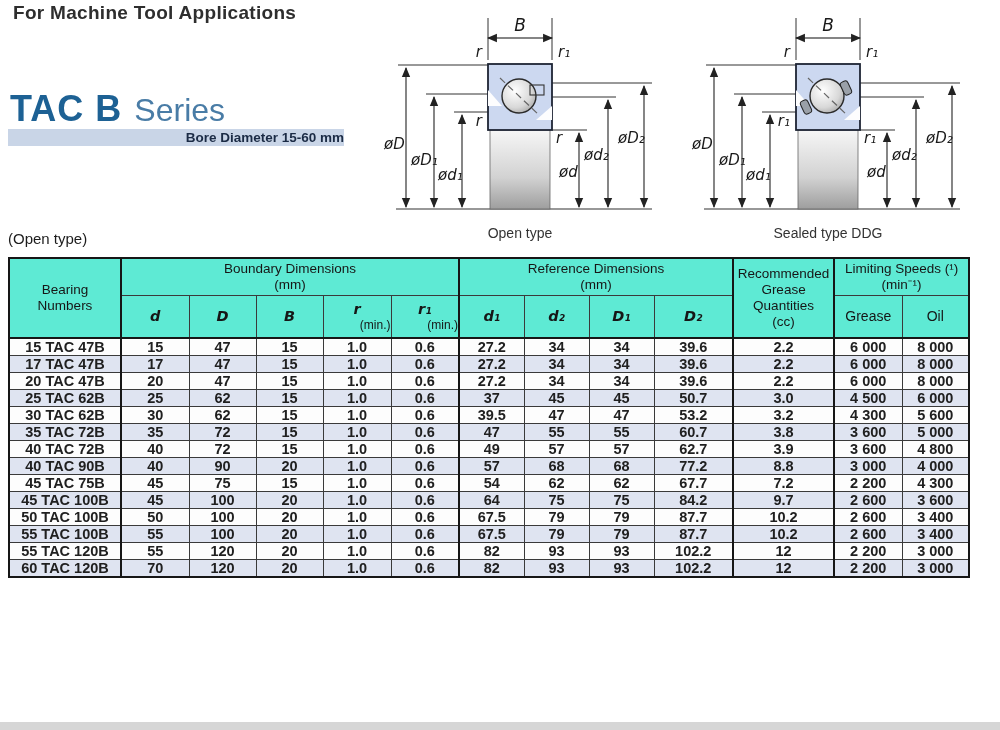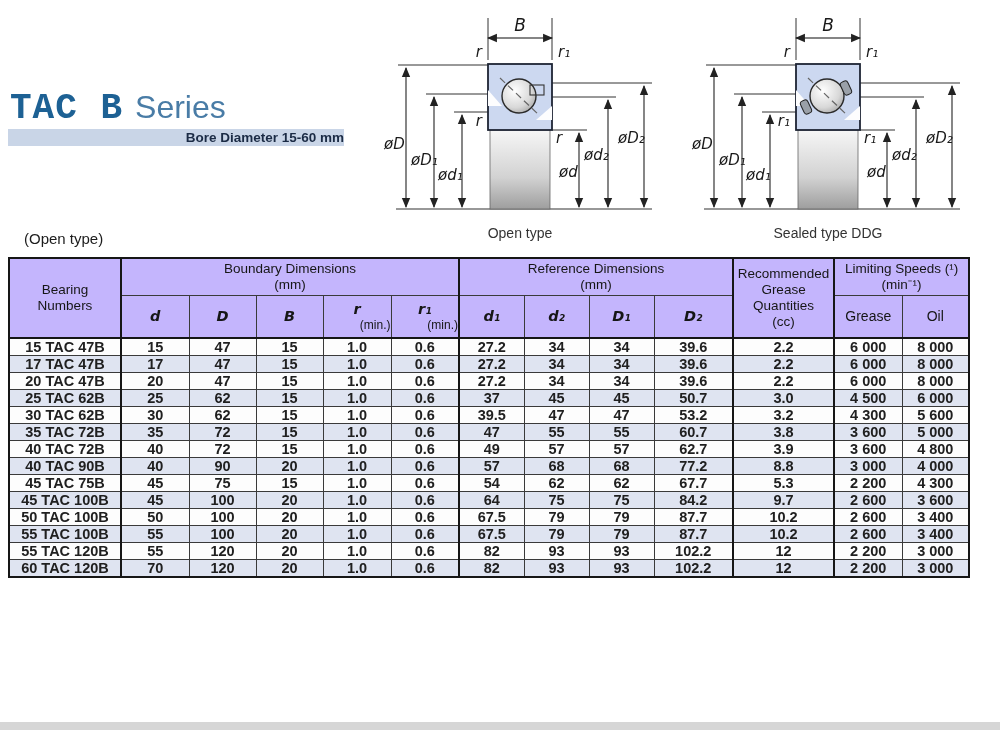--- a/index.html
+++ b/index.html
@@ -3,44 +3,44 @@
 <meta charset="utf-8">
 <style>
   html,body{margin:0;padding:0;background:#fff;}
   .page{position:relative;width:1000px;height:730px;background:#ffffff;overflow:hidden;
         font-family:"Liberation Sans",sans-serif;color:#1d1d1d;}
 
   .app-title{position:absolute;left:13px;top:2px;font-size:19px;font-weight:600;
              color:#2e2e2e;letter-spacing:.3px;}
 
   .series-line{position:absolute;left:10px;top:88px;white-space:nowrap;}
-  .series-main{font-size:36px;font-weight:bold;color:#1d6194;letter-spacing:1px;font-family:Liberation Mono, monospace;}
+  .series-main{font-size:36px;font-weight:bold;color:#1d6194;letter-spacing:1px;}
   .series-suffix{font-size:32px;color:#497ca6;margin-left:12px;}
 
   .bore-bar{position:absolute;left:8px;top:129px;width:336px;height:17px;background:#c9d5e7;
             display:flex;align-items:center;justify-content:flex-end;
             font-size:13.5px;font-weight:bold;color:#1b2b45;}
 
-  .open-note{position:absolute;left:8px;top:230px;font-size:15px;color:#1c1c1c;margin-left:16px;}
+  .open-note{position:absolute;left:8px;top:230px;font-size:15px;color:#1c1c1c;}
 
   .diagram{position:absolute;top:2px;width:307px;height:248px;}
   #diagram-open{left:380px;}
   #diagram-sealed{left:688px;}
 
   .dim-label{font-family:"DejaVu Sans","Liberation Sans",sans-serif;font-style:italic;
              font-size:15px;fill:#1a1a1a;}
   .b-label{font-family:"DejaVu Sans","Liberation Sans",sans-serif;font-style:italic;
            font-size:17px;fill:#1a1a1a;}
   .cap-label{font-family:"Liberation Sans",sans-serif;font-size:14px;fill:#333;}
 
   table.bearing-table{position:absolute;left:8px;top:257px;width:960px;table-layout:fixed;
         border-collapse:collapse;border:2.4px solid #161616;font-size:14.5px;}
   .bearing-table th,.bearing-table td{border:1.4px solid #3a3a3a;text-align:center;
         vertical-align:middle;padding:0;overflow:hidden;}
-  .bearing-table thead th{background:#c4b5fd;font-weight:normal;font-size:13.5px;
+  .bearing-table thead th{background:#5eead4;font-weight:normal;font-size:13.5px;
         line-height:1.18;color:#161616;}
   .hdr-row1{height:37px;}
   .hdr-row2{height:43px;}
   .hdr-bottom{border-bottom:2.2px solid #161616 !important;}
   .pre{white-space:pre-line;}
   .qty-head{font-size:12.8px;line-height:1.22;}
   .sym{font-family:"DejaVu Sans","Liberation Sans",sans-serif;font-style:italic;
        font-weight:bold;font-size:14.5px;}
   .min-note{font-style:normal;font-weight:normal;font-size:12px;text-align:right;}
   .dj{font-family:Liberation Sans, sans-serif;}
@@ -50,20 +50,21 @@
   .bearing-table tbody tr.alt td{background:#dfe4f1;}
   td.bearing-cell{font-size:14.5px;}
 
   .bottom-strip{position:absolute;left:0;top:722px;width:1000px;height:8px;background:#d6d6d6;}
 </style>
 </head>
 <body>
 
 <div class="page">
 
+  <div class="app-title">For Machine Tool Applications</div>
 
   <div class="series-line">
     <span class="series-main">TAC B</span><span class="series-suffix">Series</span>
   </div>
 
   <div class="bore-bar">
     <span>Bore Diameter 15-60 mm</span>
   </div>
 
   <div class="open-note">(Open type)</div>
@@ -364,21 +365,21 @@
           <td class="bearing-cell">45 TAC 75B</td>
           <td class="thickL">45</td>
           <td>75</td>
           <td>15</td>
           <td>1.0</td>
           <td>0.6</td>
           <td class="thickL">54</td>
           <td>62</td>
           <td>62</td>
           <td>67.7</td>
-          <td class="thickL">5.3</td>
+          <td class="thickL">7.2</td>
           <td class="thickL">2 200</td>
           <td>4 300</td>
         </tr>
         <tr class="alt">
           <td class="bearing-cell">45 TAC 100B</td>
           <td class="thickL">45</td>
           <td>100</td>
           <td>20</td>
           <td>1.0</td>
           <td>0.6</td>

